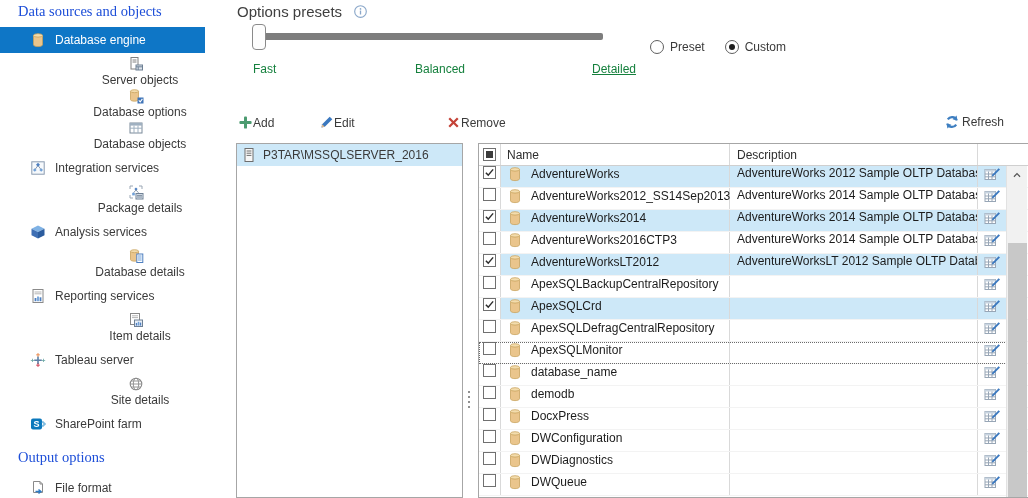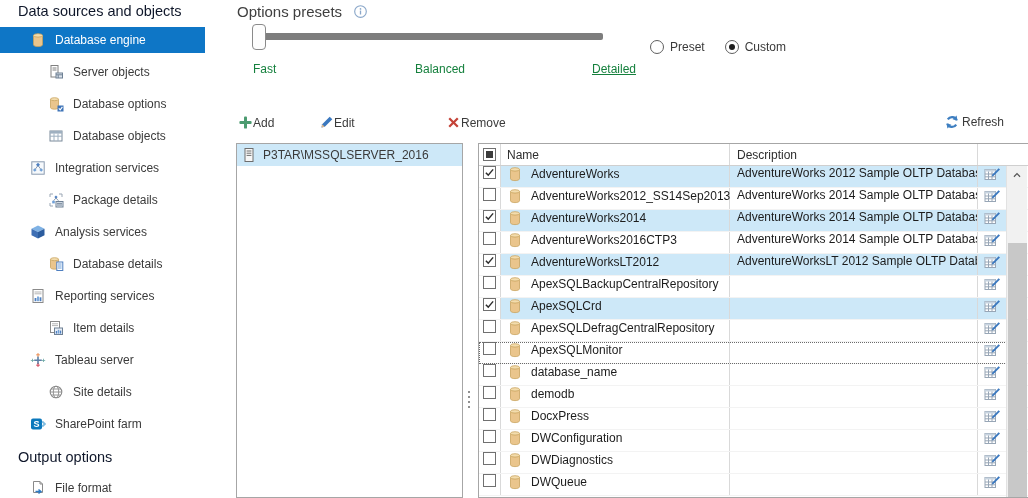--- a/index.html
+++ b/index.html
@@ -4,29 +4,29 @@
 <style>
   * { margin:0; padding:0; box-sizing:border-box; }
   html,body { background:#fff; }
   #app {
     position:relative; width:1028px; height:498px; overflow:hidden;
     background:#fff; font-family:"Liberation Sans", sans-serif; font-size:12px; color:#3a3a3a;
   }
   svg { display:block; }
 
   
-  .section-header { color:#0f172a; font-size:14.5px; }
+  .section-header { color:#1d4ed8; font-size:14.5px;font-family:Liberation Serif, serif; }
   .sidebar { position:absolute; left:0; top:0; width:232px; height:498px; background:#fff; }
   .tree { position:absolute; left:0; top:0; width:232px; }
   .tree-header { height:24px; padding:3px 0 0 18px; }
   .tree-header2 { height:32px; padding-top:9px; padding-left:18px; }
   .tree-item { height:32px; display:flex; align-items:center; cursor:default; }
   .tree-item .ticon { width:17px; height:17px; margin-right:8px; flex:0 0 auto; }
   .tree-item.lvl1 { padding-left:30px; }
-  .tree-item.lvl2 { padding-left:48px; }
+  .tree-item.lvl2 { padding-left:48px;flex-direction:column; }
   .tree-item.selected { background:#0E76C6; width:205px; height:26px; margin:3px 0; color:#fff; }
   .tree-label { white-space:nowrap; }
 
   
   .presets-title { position:absolute; left:237px; top:3px; display:flex; align-items:center; gap:11px; }
   .presets-title .t { font-size:15px; color:#404040; }
   .slider-track { position:absolute; left:253px; top:33px; width:350px; height:7px; background:#7d7d7d; border-radius:2px; }
   .slider-thumb { position:absolute; left:252px; top:24px; width:14px; height:26px; background:#fdfdfd; border:1px solid #8a8a8a; border-radius:4px; }
   .slider-label { position:absolute; top:62px; color:#15803d; }
   .sl-0 { left:253px; } .sl-1 { left:415px; } .sl-2 { left:592px;text-decoration:underline; }

